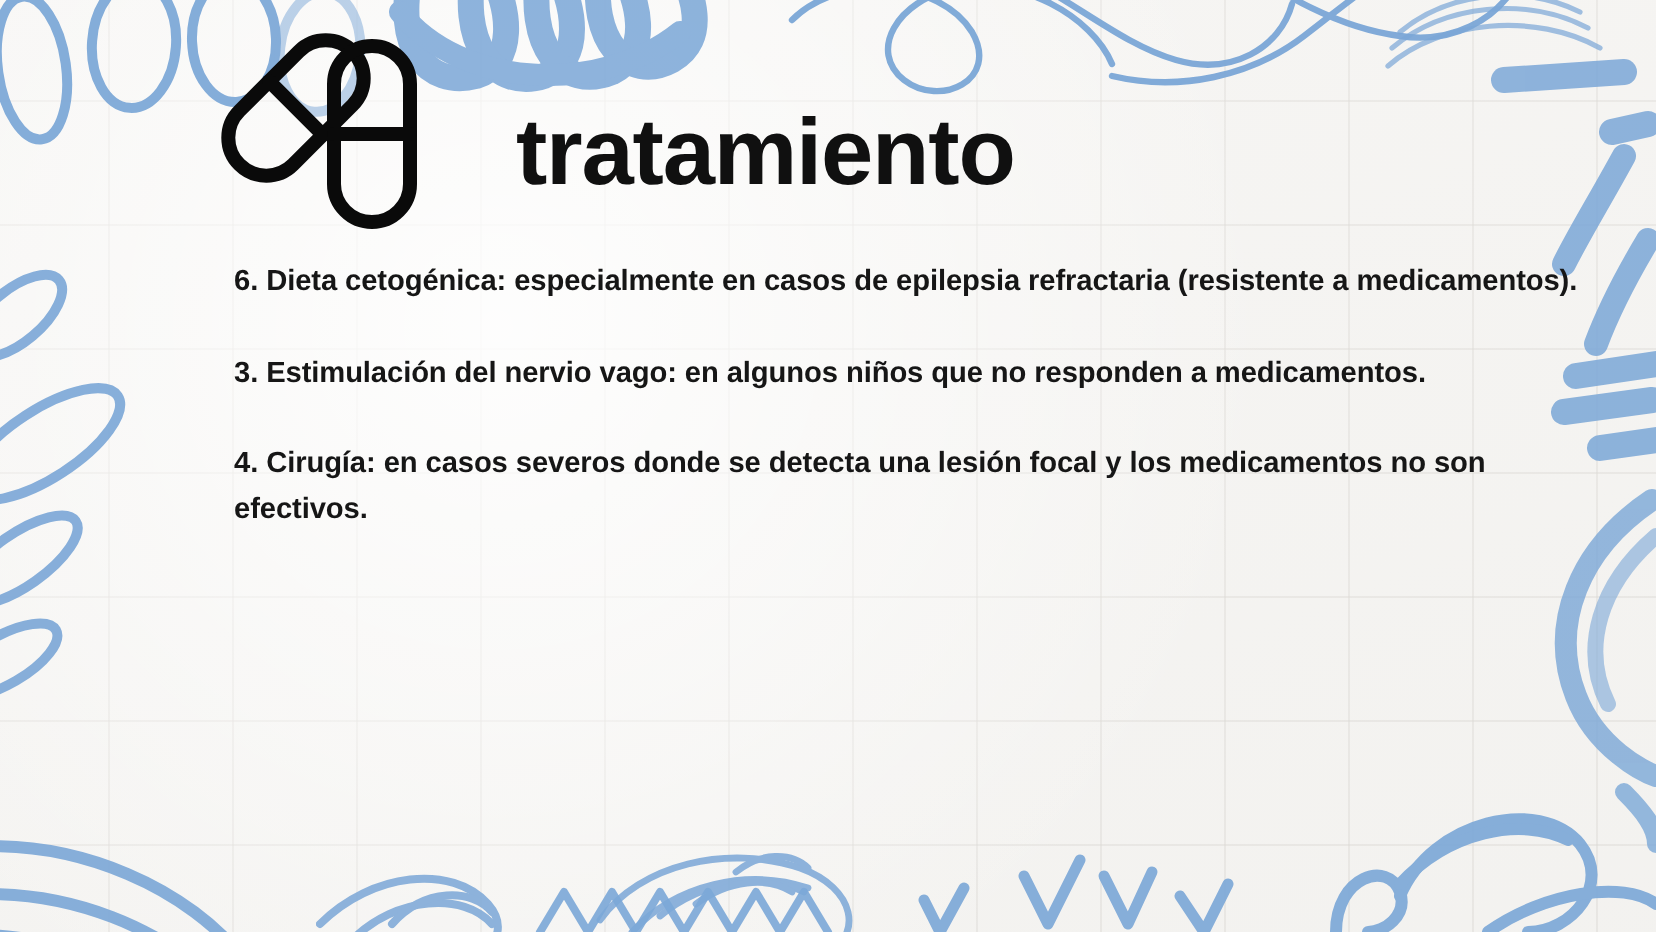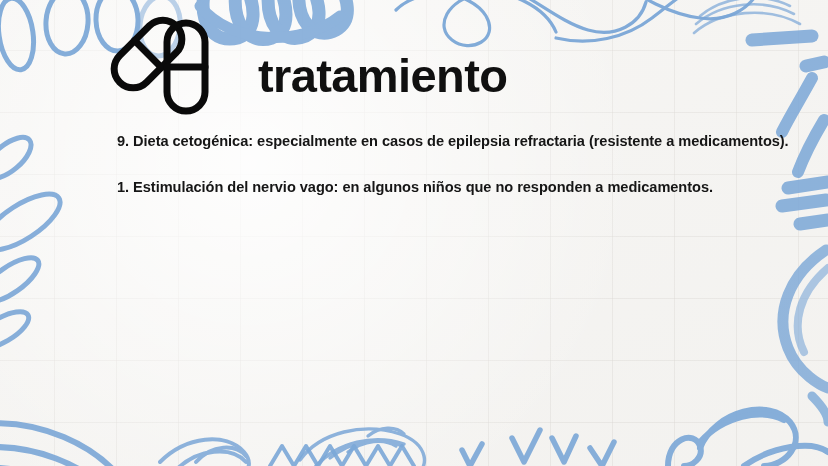--- a/index.html
+++ b/index.html
@@ -202,18 +202,19 @@
 
           <rect x="63" y="15" width="38" height="88" rx="19" ry="19"></rect>
           <line x1="63" y1="59" x2="101" y2="59"></line>
         </g>
       </svg>
     </div>
 
     <div id="page-title">tratamiento</div>
 
     <div id="body-list">
-      <p class="body-item">9. Dieta cetogénica: especialmente en casos de epilepsia refractaria (resistente a medicamentos).</p>
-      <p class="body-item">1. Estimulación del nervio vago: en algunos niños que no responden a medicamentos.</p>
+      <p class="body-item">6. Dieta cetogénica: especialmente en casos de epilepsia refractaria (resistente a medicamentos).</p>
+      <p class="body-item">3. Estimulación del nervio vago: en algunos niños que no responden a medicamentos.</p>
+      <p class="body-item">4. Cirugía: en casos severos donde se detecta una lesión focal y los medicamentos no son efectivos.</p>
     </div>
 
   </div>
 </div>
 
 </body></html>

